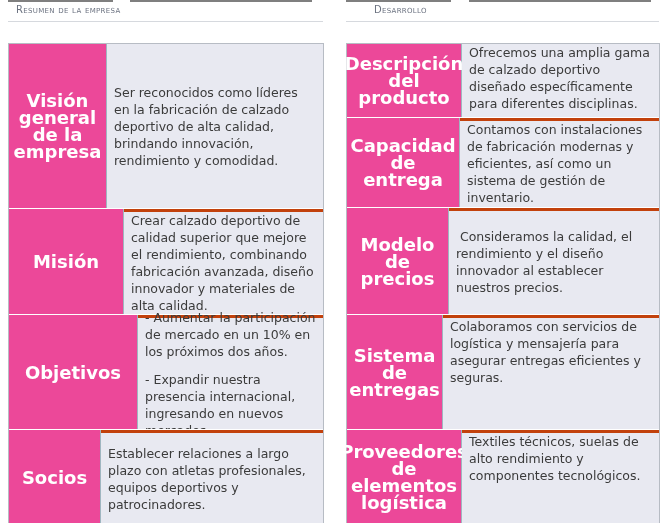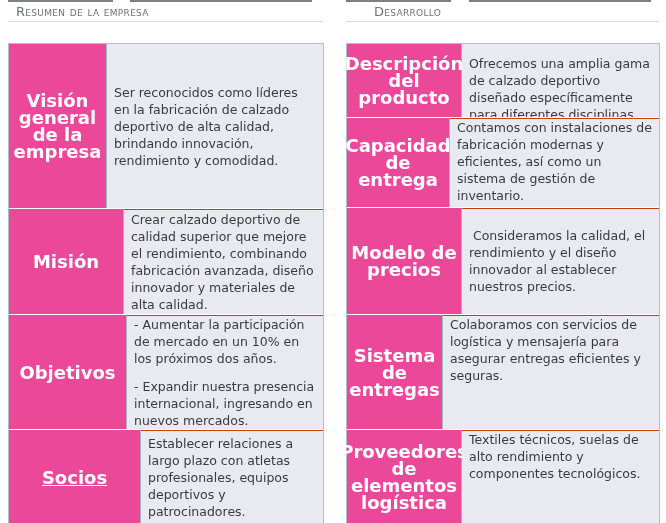--- a/index.html
+++ b/index.html
@@ -4,42 +4,42 @@
   <style>
     * { box-sizing: border-box; margin: 0; padding: 0; }
     html, body { width: 666px; height: 523px; overflow: hidden; background: #ffffff; }
     body { position: relative; font-family: "DejaVu Sans", sans-serif; }
 
     .topbar { position: absolute; top: 0; height: 2px; background: #7f7f7f; }
 
     .section-title {
       position: absolute; top: 4px;
       font-family: "DejaVu Sans", sans-serif;
-      font-size: 13px; letter-spacing: 0.3px;
+      font-size: 10px; letter-spacing: 0.3px;
       color: #6b7280; font-variant: small-caps;
       text-transform: none;
     }
     .section-rule { position: absolute; top: 21px; height: 1px; background: #d6d9de; }
 
     .table { position: absolute; top: 43px; bottom: 0; border: 1px solid #b7bcc4; border-bottom: none; }
     .row { position: absolute; left: 0; right: 0; display: flex; }
     .row + .row { border-top: 1px solid #ffffff; }
     .label {
       background: #ec4899; color: #ffffff;
       display: flex; align-items: center; justify-content: center;
       text-align: center; font-weight: bold;
       font-size: 18px; line-height: 17px; padding: 4px 4px;
       border-right: 1px solid #9fb6c0;
     }
     .value {
       background: #e8e9f1; color: #3b3b3b;
       font-size: 12.5px; line-height: 17px;
       padding: 0 6px 0 7px; flex: 1;
       display: flex; flex-direction: column; justify-content: center;
-      border-top: 1px solid #c2410c;
+      border-top: 3px solid #c2410c;
     }
     .row:first-child .value { border-top: none; }
     .value.top { justify-content: flex-start; }
     .value p + p { margin-top: 11px; }
   </style>
 </head>
 <body>
 
 <div class="topbar" style="left:8px;width:105px;"></div>
 <div class="topbar" style="left:130px;width:182px;"></div>
@@ -58,49 +58,49 @@
       <p>Ser reconocidos como líderes en la fabricación de calzado deportivo de alta calidad, brindando innovación, rendimiento y comodidad.</p>
     </div>
   </div>
   <div class="row" style="top:164px;height:106px;">
     <div class="label" style="width:115px;">Misión</div>
     <div class="value">
       <p>Crear calzado deportivo de calidad superior que mejore el rendimiento, combinando fabricación avanzada, diseño innovador y materiales de alta calidad.</p>
     </div>
   </div>
   <div class="row" style="top:270px;height:115px;">
-    <div class="label" style="width:118px;">Objetivos</div>
+    <div class="label" style="width:129px;">Objetivos</div>
     <div class="value">
       <p>- Aumentar la participación de mercado en un 10% en los próximos dos años.</p>
       <p>- Expandir nuestra presencia internacional, ingresando en nuevos mercados.</p>
     </div>
   </div>
   <div class="row" style="top:385px;height:95px;">
-    <div class="label" style="width:132px;text-decoration:underline;">Socios</div>
+    <div class="label" style="width:92px;">Socios</div>
     <div class="value">
       <p>Establecer relaciones a largo plazo con atletas profesionales, equipos deportivos y patrocinadores.</p>
     </div>
   </div>
 </div>
 
 <div class="table" style="left:346px;width:314px;">
   <div class="row" style="top:0;height:73px;">
     <div class="label" style="width:115px;">Descripción del producto</div>
-    <div class="value top" style="padding-top:11px;">
+    <div class="value top" style="padding-top:0;">
       <p>Ofrecemos una amplia gama de calzado deportivo diseñado específicamente para diferentes disciplinas.</p>
     </div>
   </div>
   <div class="row" style="top:73px;height:90px;">
-    <div class="label" style="width:103px;">Capacidad de entrega</div>
+    <div class="label" style="width:113px;">Capacidad de entrega</div>
     <div class="value top">
       <p>Contamos con instalaciones de fabricación modernas y eficientes, así como un sistema de gestión de inventario.</p>
     </div>
   </div>
   <div class="row" style="top:163px;height:107px;">
-    <div class="label" style="width:115px;">Modelo de precios</div>
+    <div class="label" style="width:102px;">Modelo de precios</div>
     <div class="value" style="white-space:pre-wrap;padding-bottom:1px;">
       <p style="white-space:pre-wrap;"> Consideramos la calidad, el rendimiento y el diseño innovador al establecer nuestros precios.</p>
     </div>
   </div>
   <div class="row" style="top:270px;height:115px;">
     <div class="label" style="width:96px;">Sistema de entregas</div>
     <div class="value top">
       <p>Colaboramos con servicios de logística y mensajería para asegurar entregas eficientes y seguras.</p>
     </div>
   </div>

